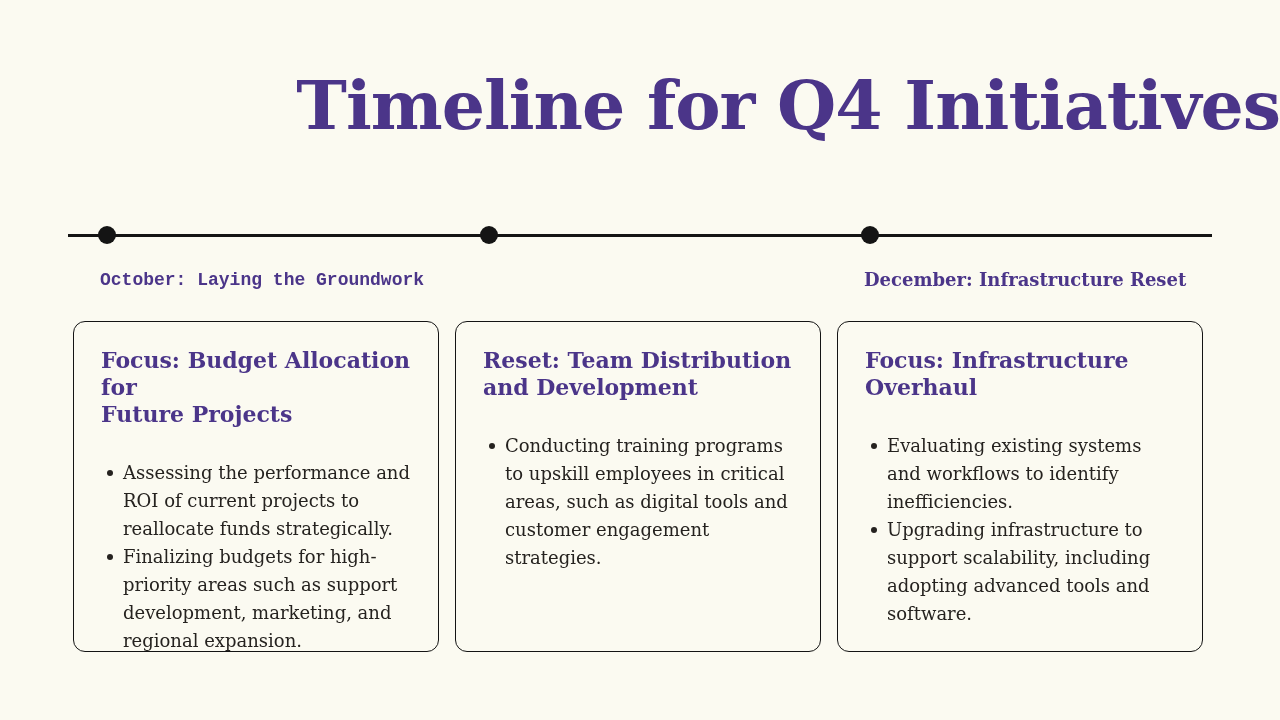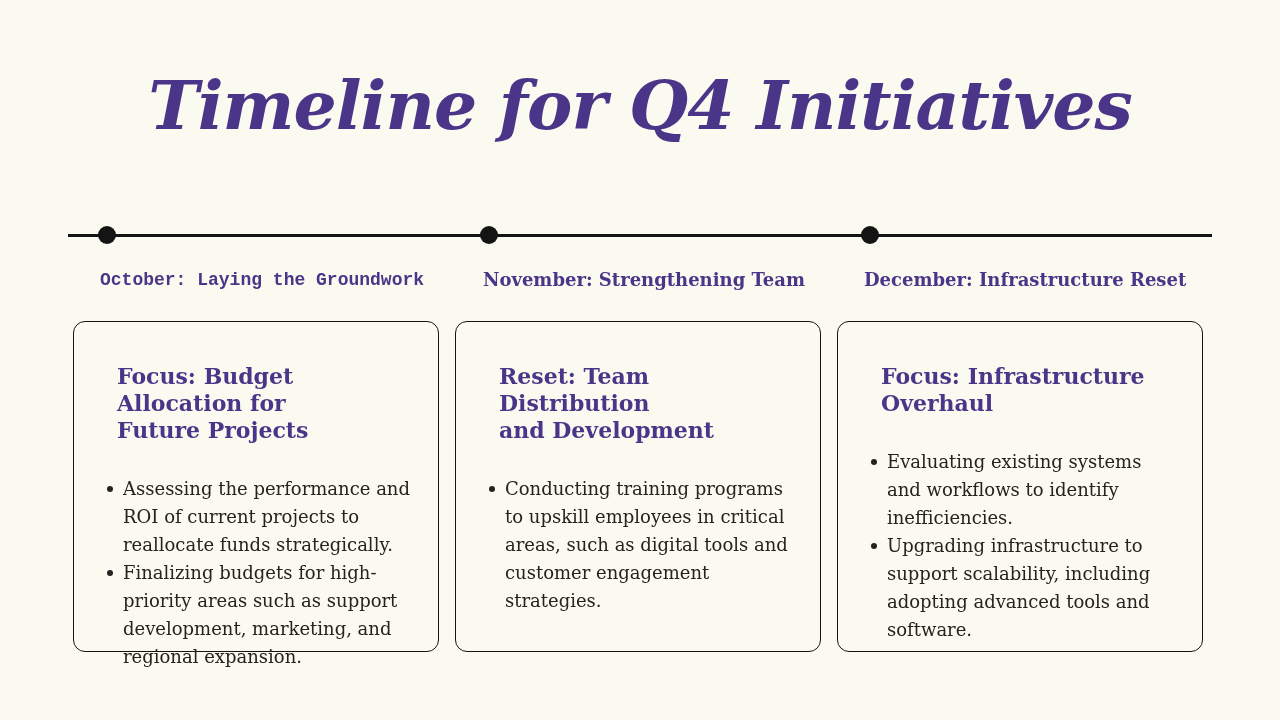--- a/index.html
+++ b/index.html
@@ -14,27 +14,26 @@
     background: var(--background, #FBFAF1);
     font-family: "DejaVu Serif", "Liberation Serif", serif;
     overflow: hidden;
   }
   .slide-title {
     position: absolute;
     top: 66px;
     left: 0;
     width: 100%;
     margin: 0;
-    text-align: center;
+    text-align: right;
     font-size: 68px;
     line-height: 78px;
     font-weight: bold;
     letter-spacing: -1px;
     color: var(--accent, #4B3589);
-    font-style: italic;
   }
   .timeline-line {
     position: absolute;
     left: 68px;
     top: 234px;
     width: 1144px;
     height: 2.5px;
     background: var(--line, #141414);
   }
   .timeline-dot {
@@ -69,21 +68,21 @@
     box-sizing: border-box;
     background: var(--background, #FBFAF1);
     border: 1.6px solid var(--line, #141414);
     border-radius: 12px;
     padding: 25px 24px 0 27px;
   }
   .card-1 { left: 73px; }
   .card-2 { left: 455px; }
   .card-3 { left: 837px; }
   .card-heading {
-    margin: 16px;
+    margin: 0;
     font-size: 22px;
     line-height: 27px;
     font-weight: bold;
     color: var(--accent, #4B3589);
     white-space: pre-line;
   }
   .card-list {
     list-style: none;
     margin: 31px 0 0 0;
     padding: 0;
@@ -111,21 +110,20 @@
 <div class="slide">
 
   <h1 class="slide-title">Timeline for Q4 Initiatives</h1>
 
   <div class="timeline-line"></div>
   <div class="timeline-dot dot-1"></div>
   <div class="timeline-dot dot-2"></div>
   <div class="timeline-dot dot-3"></div>
 
   <h3 class="month-label month-1">October: Laying the Groundwork</h3>
-  <h3 class="month-label month-2">November: Strengthening Team</h3>
   <h3 class="month-label month-3">December: Infrastructure Reset</h3>
 
   <article class="card card-1">
     <h2 class="card-heading">Focus: Budget Allocation for
 Future Projects</h2>
     <ul class="card-list">
       <li>
         <span class="bullet-dot"></span>
         <span>Assessing the performance and ROI of current projects to reallocate funds strategically.</span>
       </li>

